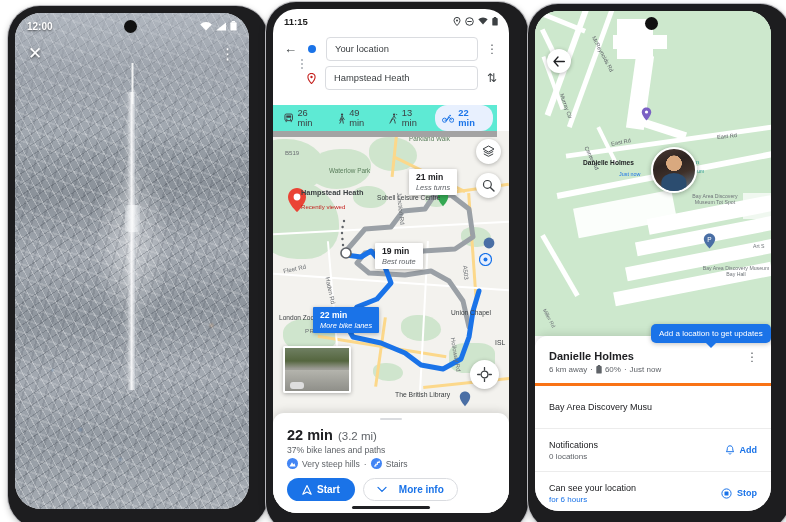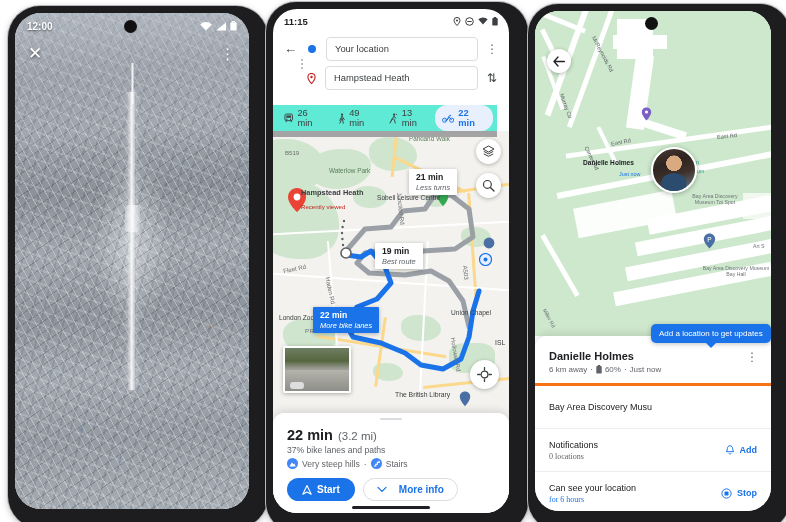--- a/index.html
+++ b/index.html
@@ -160,21 +160,21 @@
   .rsheet{position:absolute;left:0;right:0;bottom:0;height:175px;background:#fff;
     border-radius:12px 12px 0 0;z-index:30;box-shadow:0 -2px 8px rgba(0,0,0,.12);}
   .rs-head{padding:14px 14px 0;position:relative;}
   .rs-name{font-size:11px;color:#202124;font-weight:700;}
   .rs-meta{font-size:8px;color:#5f6368;margin-top:3px;display:flex;align-items:center;gap:3px;}
   .rs-kebab{position:absolute;right:13px;top:15px;color:#5f6368;font-size:12px;line-height:1;cursor:pointer;}
   .rs-row{display:flex;align-items:center;justify-content:space-between;
     padding:10px 14px;border-top:1px solid #ececec;min-height:22px;}
   .rs-row:first-of-type{border-top:none;}
   .rs-l1{font-size:9px;color:#202124;}
-  .rs-l2{font-size:8px;color:#5f6368;margin-top:2px;font-family:Liberation Serif, serif;}
+  .rs-l2{font-size:8px;color:#5f6368;margin-top:2px;}
   .rs-l2.blue{color:#1a73e8;}
   .rs-act{display:flex;align-items:center;gap:5px;color:#1a73e8;font-size:9px;font-weight:600;cursor:pointer;}
   .tooltip{position:absolute;background:#1a73e8;color:#fff;font-size:8px;border-radius:5px;
     padding:5px 8px;white-space:nowrap;z-index:40;box-shadow:0 1px 5px rgba(0,0,0,.25);}
   .tooltip::after{content:"";position:absolute;left:50%;transform:translateX(-50%);bottom:-5px;
     border-left:5px solid transparent;border-right:5px solid transparent;border-top:5px solid #1a73e8;}
   .divider-top{border-top:3px solid #f97316;}
 </style>
 </head>
 <body>

